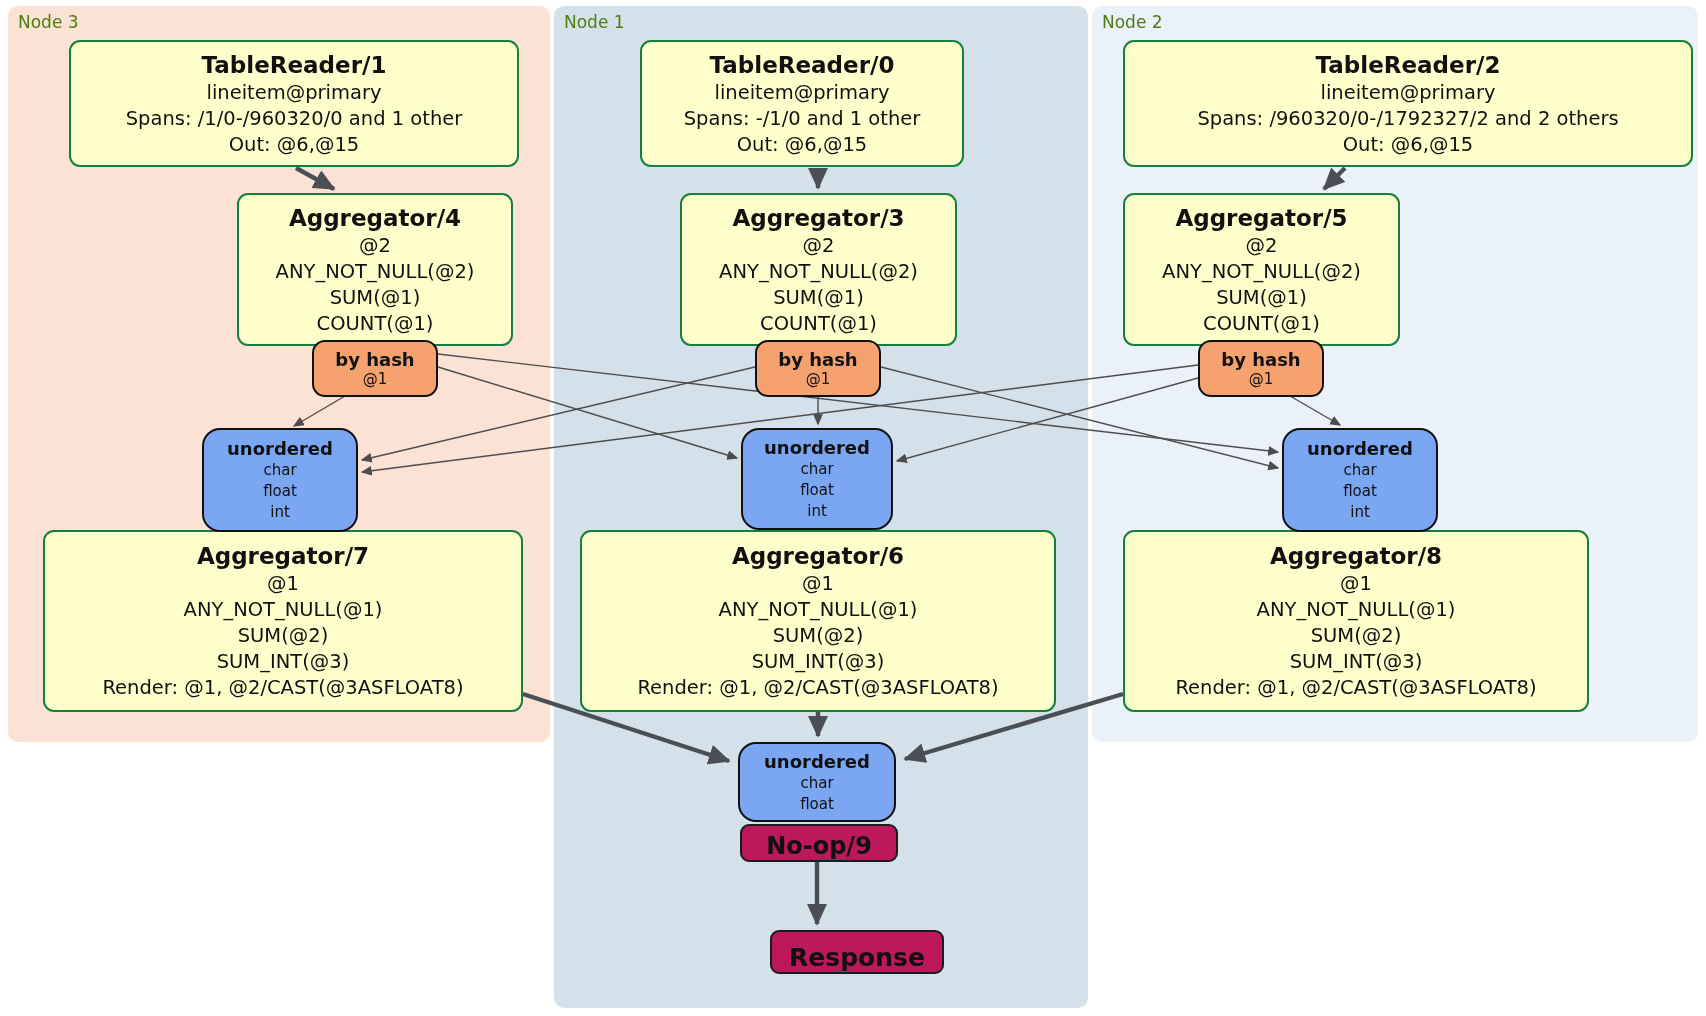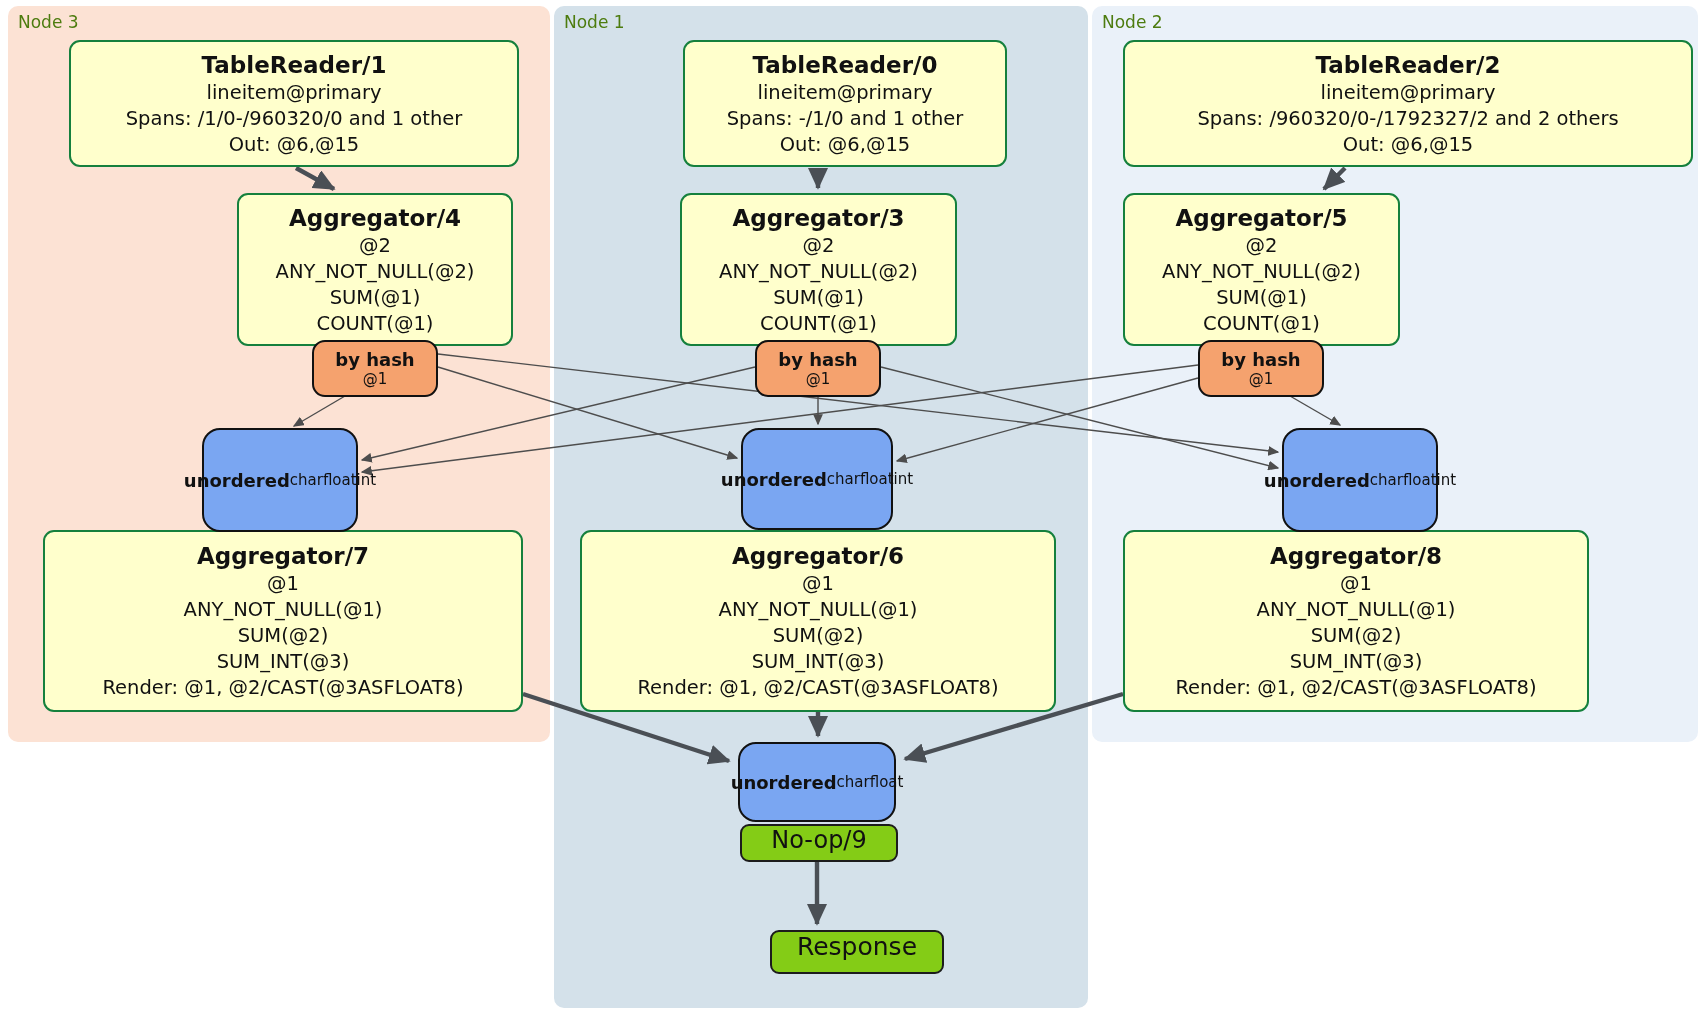--- a/index.html
+++ b/index.html
@@ -19,29 +19,29 @@
   .ybox .bline{font-size:19.5px;line-height:26px;white-space:nowrap;}
   .hashbox{
     position:absolute;background:#f5a26e;border:2px solid #111;border-radius:13px;
     display:flex;flex-direction:column;align-items:center;justify-content:center;
     text-align:center;z-index:4;box-sizing:border-box;
   }
   .hashbox .btitle{font-weight:bold;font-size:18px;line-height:21px;}
   .hashbox .bline{font-size:15px;line-height:18px;}
   .syncbox{
     position:absolute;background:#7aa6f2;border:2px solid #111;border-radius:18px;
-    display:flex;flex-direction:row;align-items:center;justify-content:center;
+    display:flex;flex-direction:column;align-items:center;justify-content:center;
     text-align:center;z-index:4;box-sizing:border-box;
   }
   .syncbox .btitle{font-weight:bold;font-size:18px;line-height:23px;}
   .syncbox .bline{font-size:15px;line-height:21px;}
   .smallybox{
-    position:absolute;background:#84cc16;border:2px solid #1c1c1c;border-radius:9px;
-    display:flex;align-items:flex-start;justify-content:center;text-align:center;
-    font-weight:normal;font-size:24px;z-index:4;box-sizing:border-box;white-space:nowrap;
+    position:absolute;background:#be185d;border:2px solid #1c1c1c;border-radius:9px;
+    display:flex;align-items:flex-end;justify-content:center;text-align:center;
+    font-weight:bold;font-size:24px;z-index:4;box-sizing:border-box;white-space:nowrap;
   }
 </style>
 </head>
 <body>
 
 <div id="canvas">
 
   <div class="panel" style="left:8px;top:6px;width:542px;height:736px;background:#fce2d4;">
     <div class="panel-label">Node 3</div>
   </div>
@@ -114,21 +114,21 @@
 
   <div class="ybox" style="left:43px;top:530px;width:480px;height:182px;">
     <div class="btitle">Aggregator/7</div>
     <div class="bline">@1</div>
     <div class="bline">ANY_NOT_NULL(@1)</div>
     <div class="bline">SUM(@2)</div>
     <div class="bline">SUM_INT(@3)</div>
     <div class="bline">Render: @1, @2/CAST(@3ASFLOAT8)</div>
   </div>
 
-  <div class="ybox" style="left:683px;top:40px;width:324px;height:127px;">
+  <div class="ybox" style="left:640px;top:40px;width:324px;height:127px;">
     <div class="btitle">TableReader/0</div>
     <div class="bline">lineitem@primary</div>
     <div class="bline">Spans: -/1/0 and 1 other</div>
     <div class="bline">Out: @6,@15</div>
   </div>
 
   <div class="ybox" style="left:680px;top:193px;width:277px;height:153px;">
     <div class="btitle">Aggregator/3</div>
     <div class="bline">@2</div>
     <div class="bline">ANY_NOT_NULL(@2)</div>

